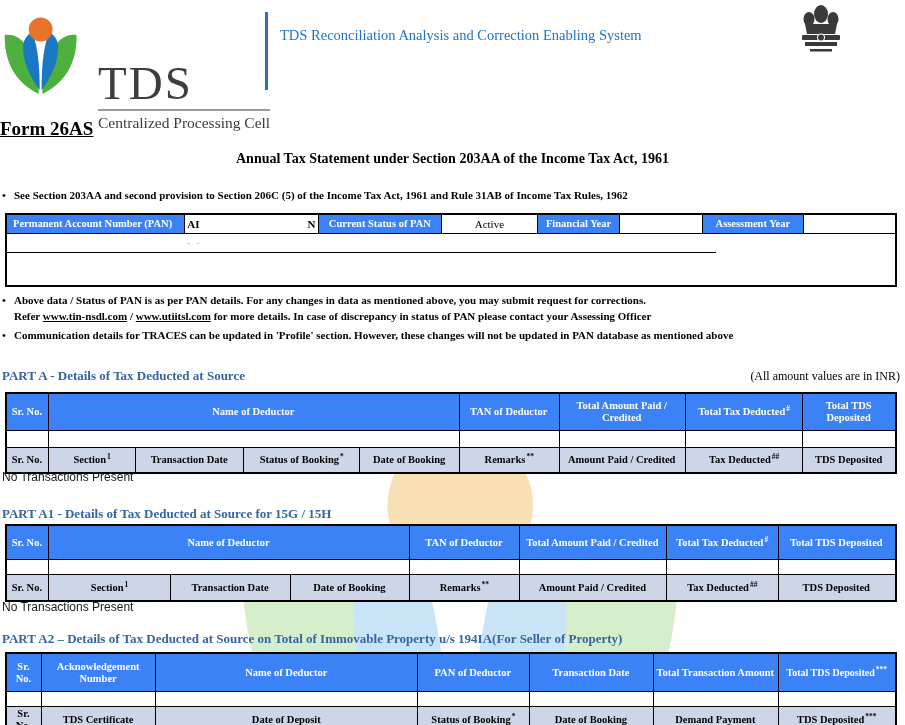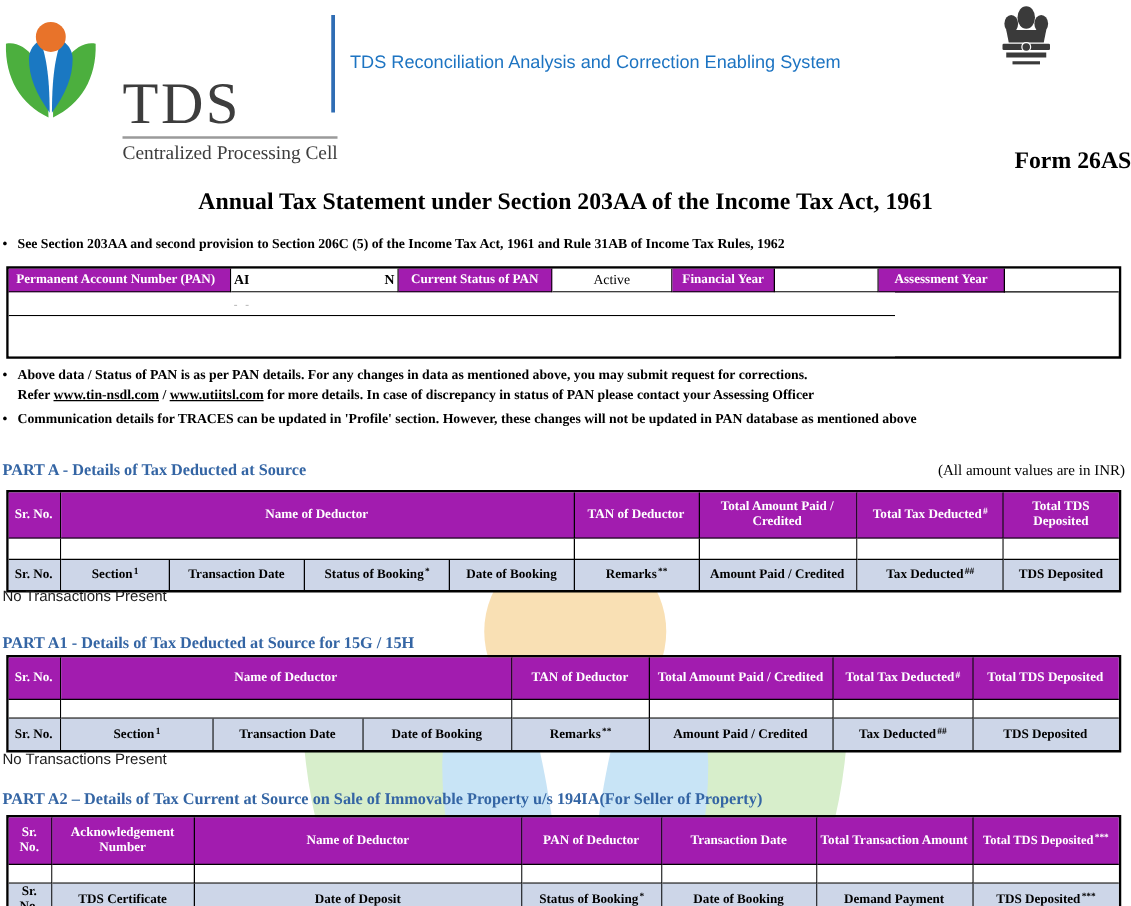--- a/index.html
+++ b/index.html
@@ -9,45 +9,45 @@
     background:#fff; font-family:"Liberation Serif", serif; color:#000;
   }
   .layer { position:absolute; z-index:1; }
   .wm { position:absolute; z-index:0; }
 
   
   .tds-word { font-family:"Liberation Serif", serif; font-size:47px; color:#3d3d3d; letter-spacing:2px; line-height:1; }
   .tds-caption { font-family:"Liberation Serif", serif; font-size:15.5px; color:#3d3d3d; border-top:2px solid #9a9a9a; padding-top:3px; margin-top:2px; white-space:nowrap; }
   .divider { width:3px; background:#2f6db4; }
   .traces-name { font-family:"Liberation Sans", sans-serif; font-weight:bold; font-size:35px; color:#1563c5; letter-spacing:1px; line-height:1; }
-  .traces-tag { font-family:Liberation Sans, sans-serif; font-size:14.5px; color:#1d74c2; margin-top:24px; white-space:nowrap; }
+  .traces-tag { font-family:Liberation Serif, serif; font-size:14.5px; color:#1d74c2; margin-top:9px; white-space:nowrap; }
   .govt-line1 { font-family:"Liberation Sans", sans-serif; font-weight:bold; font-size:11px; color:#1c1c1c; }
   .govt-line2 { font-family:"Liberation Sans", sans-serif; font-weight:bold; font-size:12.5px; color:#111; }
 
   
-  .form-title { width:100%; text-align:right; font-weight:bold; font-size:19px; }
-  .form-subtitle { width:100%; text-align:center; font-weight:bold; font-size:19px; }
+  .form-title { width:100%; text-align:left; font-weight:bold; font-size:19px;text-decoration:underline; }
+  .form-subtitle { width:100%; text-align:center; font-weight:bold; font-size:14px; }
   .note { font-weight:bold; font-size:11px; line-height:16px; }
   .bullet { display:inline-block; width:12px; }
   .ulink { text-decoration:underline; cursor:pointer; }
   .sec-title { font-weight:bold; font-size:13px; color:#3465a4; white-space:nowrap; }
   .inr-note { font-size:12px; }
   .no-trans { font-family:"Liberation Sans", sans-serif; font-size:12px; color:#1c1c1c; }
 
   
   .tbl { border:2px solid #000; width:892px; background:transparent; }
   .trow { display:flex; }
   .cell {
     border-right:1px solid #000; border-bottom:1px solid #000;
     display:flex; align-items:center; justify-content:center; text-align:center;
     font-weight:bold; font-size:10.5px; line-height:12px; padding:1px 2px;
   }
   .trow .cell:last-child { border-right:none; }
   .trow:last-child .cell { border-bottom:none; }
-  .teal { background:#a21caf; color:#fff; }
+  .teal { background:#3b82f6; color:#fff; }
   .lav  { background:#cdd6e8; color:#000; }
   .white{ background:#fff; }
   .left { justify-content:flex-start; text-align:left; padding-left:6px; }
   .sup { font-size:7.5px; position:relative; top:-3px; margin-left:1px; }
   .nowrap { white-space:nowrap; }
   .faint { color:#b5b5b5; font-size:9px; letter-spacing:2px; }
   .pan-val { justify-content:space-around; font-weight:bold; font-size:11px; }
 </style>
 </head>
 <body>
@@ -278,21 +278,21 @@
           <span class="sup">##</span>
         </div>
       <div class="cell lav" style="width:117px;">
           <span>TDS Deposited</span>
           <span class="sup"></span>
         </div>
     </div>
   </div>
   <div class="layer no-trans" style="left:2px; top:600px;">No Transactions Present</div>
 
-  <div class="layer sec-title" style="left:2px; top:631px;">PART A2 – Details of Tax Current at Source on Sale of Immovable Property u/s 194IA(For Seller of Property)</div>
+  <div class="layer sec-title" style="left:2px; top:631px;">PART A2 – Details of Tax Deducted at Source on Total of Immovable Property u/s 194IA(For Seller of Property)</div>
 
   <div class="layer tbl" style="left:5px; top:652px;">
     <div class="trow" style="height:38px;">
       <div class="cell teal" style="width:35px;">
           <span>Sr. No.</span>
           <span class="sup"></span>
         </div>
       <div class="cell teal" style="width:115px;">
           <span>Acknowledgement Number</span>
           <span class="sup"></span>

